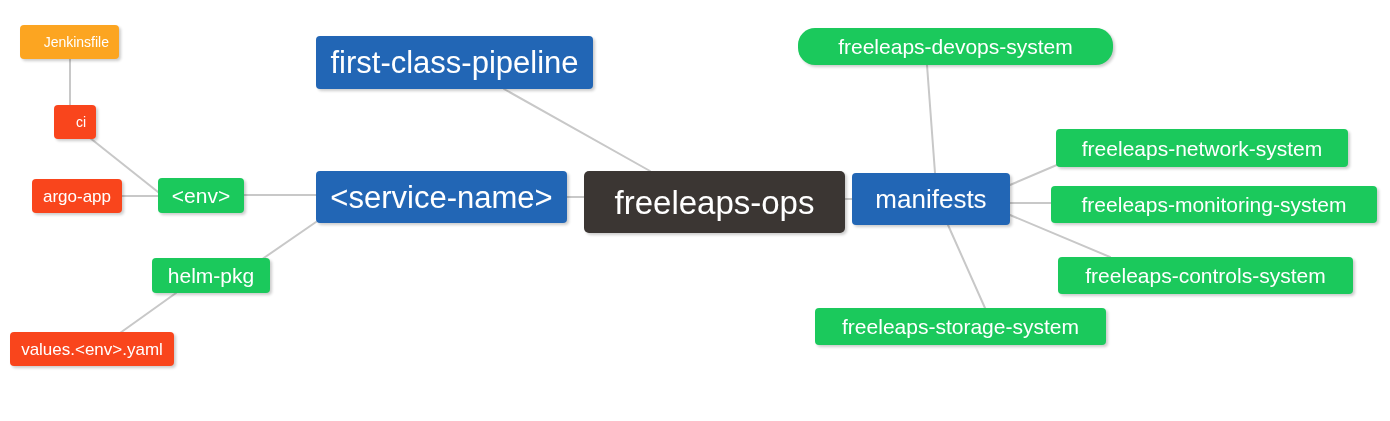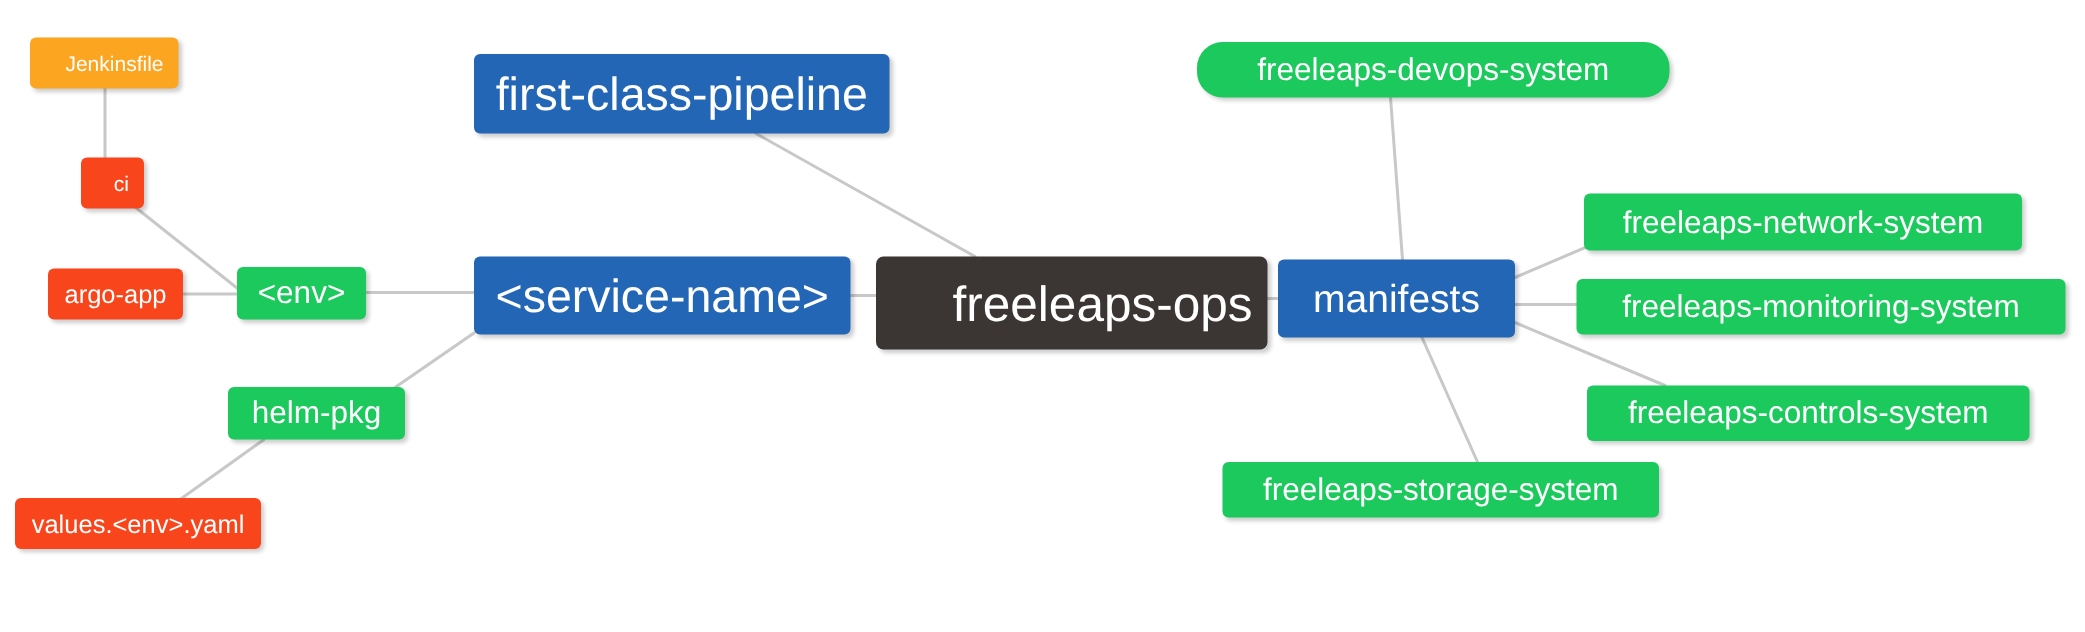--- a/index.html
+++ b/index.html
@@ -96,21 +96,21 @@
       </div>
       <div class="node node-red size-sm" style="left: 10px; top: 332px; width: 164px; height: 34px;">
         <span>values.&lt;env&gt;.yaml</span>
       </div>
       <div class="node node-blue size-xl" style="left: 316px; top: 36px; width: 277px; height: 53px;">
         <span>first-class-pipeline</span>
       </div>
       <div class="node node-blue size-xl" style="left: 316px; top: 171px; width: 251px; height: 52px;">
         <span>&lt;service-name&gt;</span>
       </div>
-      <div class="node node-root" style="left: 584px; top: 171px; width: 261px; height: 62px; justify-content: flex-end;">
+      <div class="node node-root" style="left: 584px; top: 171px; width: 261px; height: 62px;">
         <span>freeleaps-ops</span>
       </div>
       <div class="node node-blue size-lg" style="left: 852px; top: 173px; width: 158px; height: 52px;">
         <span>manifests</span>
       </div>
       <div class="node node-green size-md" style="left: 798px; top: 28px; width: 315px; height: 37px; border-radius: 17px;">
         <span>freeleaps-devops-system</span>
       </div>
       <div class="node node-green size-md" style="left: 1056px; top: 112px; width: 292px; height: 38px; margin-top: 17px;">
         <span>freeleaps-network-system</span>

